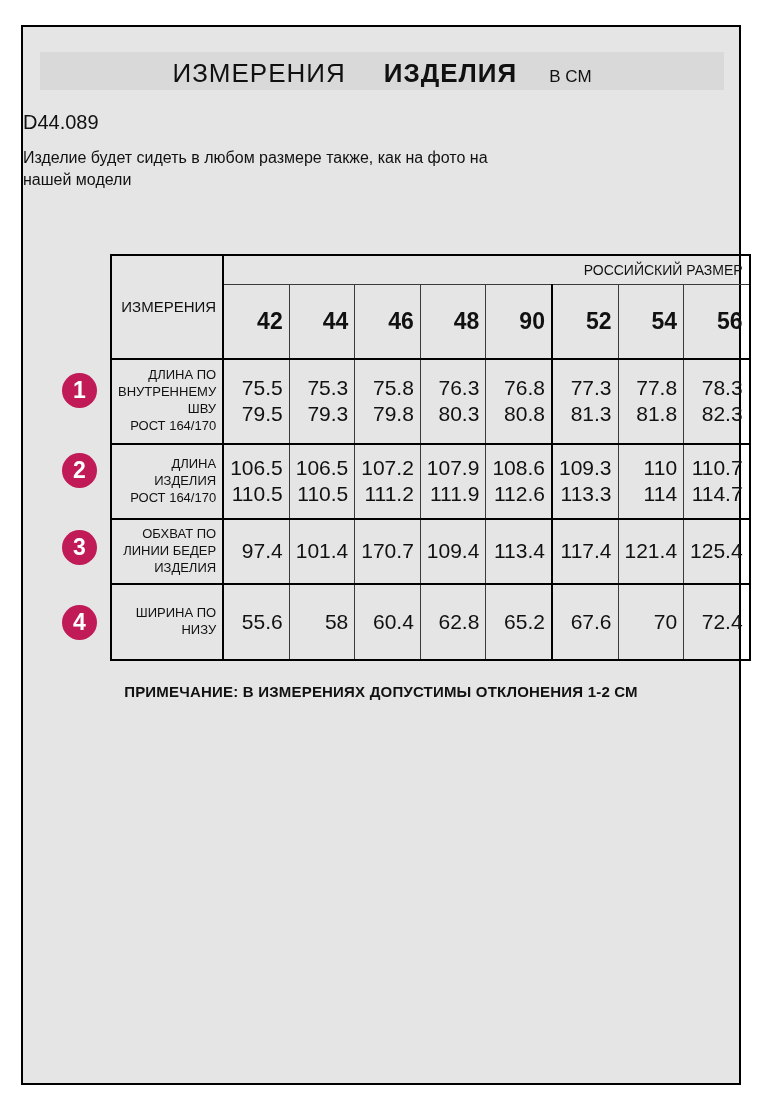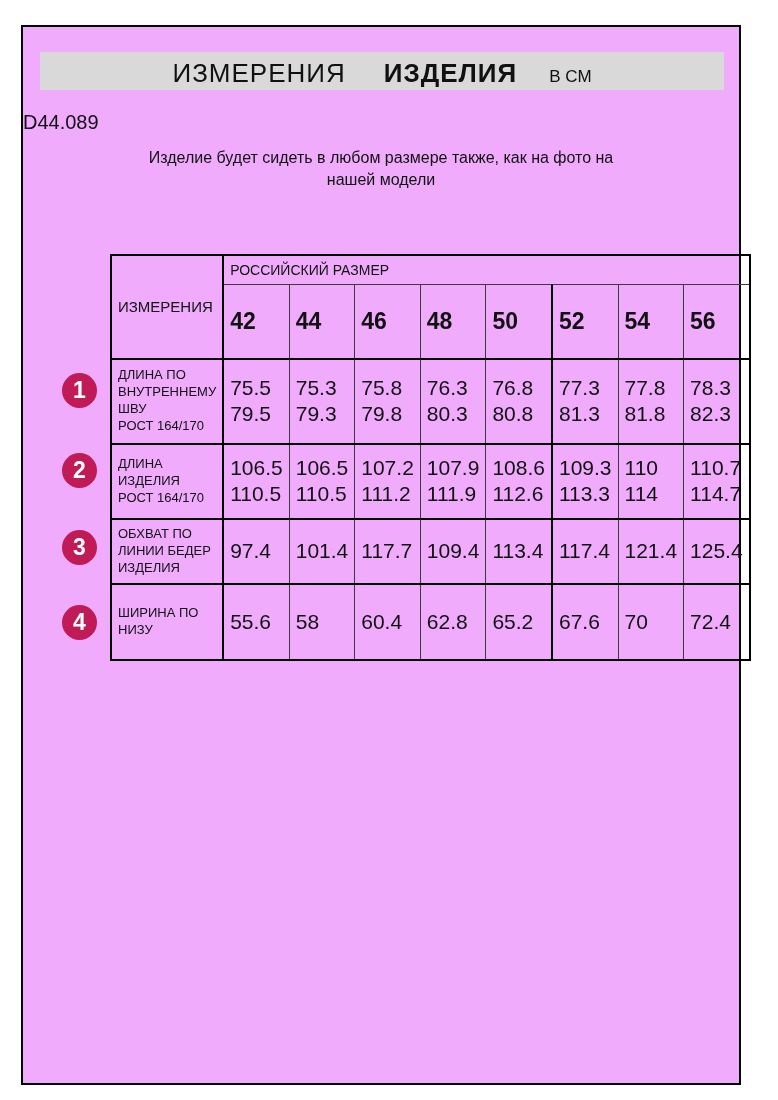--- a/index.html
+++ b/index.html
@@ -7,21 +7,21 @@
     width: 778px; height: 1100px;
     background: #ffffff;
     font-family: "Liberation Sans", sans-serif;
     color: #111;
   }
   .page-border {
     position: absolute;
     left: 21px; top: 25px;
     width: 720px; height: 1060px;
     border: 2px solid #000;
-    background: #f0abfc;
+    background: #e5e5e5;
   }
   
   .title-bar {
     margin: 25px 15px 0 17px;
     height: 38px;
     background: #d9d9d9;
     display: flex;
     align-items: baseline;
     justify-content: center;
     padding-top: 6px;
@@ -40,21 +40,20 @@
     font-size: 17px;
     margin-left: 32px;
   }
   
   .product-code {
     margin-top: 21px;
     font-size: 20px;
   }
   .subtitle {
     margin-top: 13px;
-    text-align: center;
     font-size: 16px;
     line-height: 1.35;
     white-space: pre-line;
   }
   
   .table-zone {
     position: relative;
     margin-top: 64px;
     margin-left: 39px;
     width: 640px;
@@ -62,21 +61,21 @@
   table.size-chart {
     border-collapse: collapse;
     table-layout: fixed;
     margin-left: 48px;
     border: 2px solid #000;
   }
   col.c-label { width: 108px; }
   col.c-size  { width: 56px; }
   th, td {
     border: 1px solid #3a3a3a;
-    text-align: left;
+    text-align: right;
     vertical-align: middle;
     font-weight: normal;
     padding: 6px;
   }
   tr.group-row { height: 20px; }
   tr.sizes-row { height: 74px; }
   tr.r1 { height: 85px; }
   tr.r2 { height: 75px; }
   tr.r3 { height: 65px; }
   tr.r4 { height: 76px; }
@@ -164,21 +163,21 @@
       <thead>
         <tr class="group-row">
           <th class="cell-measure-head" rowspan="2">ИЗМЕРЕНИЯ</th>
           <th class="cell-group" colspan="8">РОССИЙСКИЙ РАЗМЕР</th>
         </tr>
         <tr class="sizes-row">
           <th class="cell-size">42</th>
           <th class="cell-size">44</th>
           <th class="cell-size">46</th>
           <th class="cell-size">48</th>
-          <th class="cell-size">50</th>
+          <th class="cell-size">90</th>
           <th class="cell-size tl">52</th>
           <th class="cell-size">54</th>
           <th class="cell-size">56</th>
         </tr>
       </thead>
       <tbody>
         <tr class="r1">
           <th class="cell-label">ДЛИНА ПО
 ВНУТРЕННЕМУ
 ШВУ
@@ -220,21 +219,21 @@
 114</td>
           <td class="cell-val">110.7
 114.7</td>
         </tr>
         <tr class="r3">
           <th class="cell-label">ОБХВАТ ПО
 ЛИНИИ БЕДЕР
 ИЗДЕЛИЯ</th>
           <td class="cell-val">97.4</td>
           <td class="cell-val">101.4</td>
-          <td class="cell-val">117.7</td>
+          <td class="cell-val">170.7</td>
           <td class="cell-val">109.4</td>
           <td class="cell-val">113.4</td>
           <td class="cell-val tl">117.4</td>
           <td class="cell-val">121.4</td>
           <td class="cell-val">125.4</td>
         </tr>
         <tr class="r4">
           <th class="cell-label">ШИРИНА ПО
 НИЗУ</th>
           <td class="cell-val">55.6</td>
@@ -243,14 +242,15 @@
           <td class="cell-val">62.8</td>
           <td class="cell-val">65.2</td>
           <td class="cell-val tl">67.6</td>
           <td class="cell-val">70</td>
           <td class="cell-val">72.4</td>
         </tr>
       </tbody>
     </table>
   </div>
 
+  <div class="note">ПРИМЕЧАНИЕ: В ИЗМЕРЕНИЯХ ДОПУСТИМЫ ОТКЛОНЕНИЯ 1-2 СМ</div>
 
 </div>
 
 </body></html>

